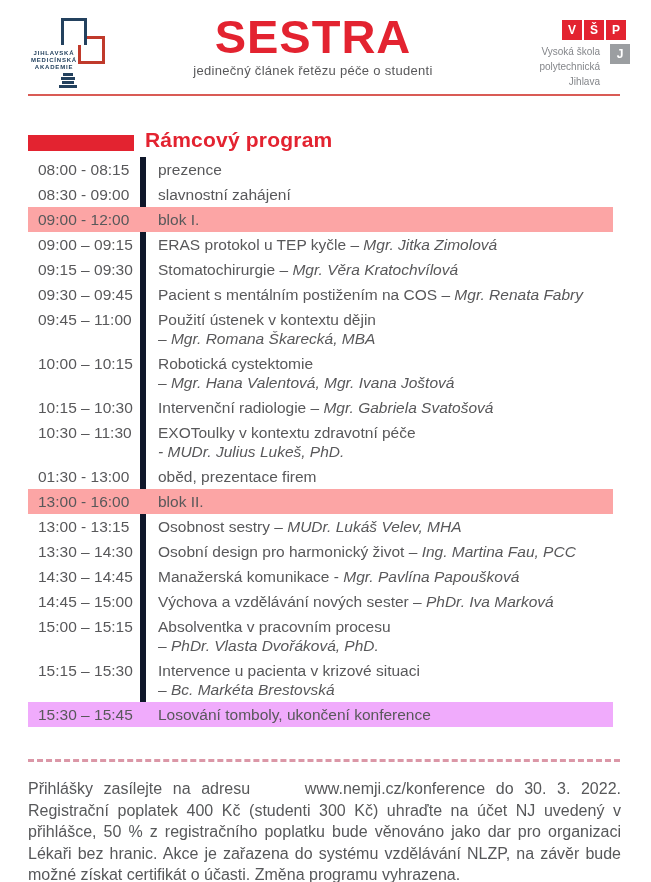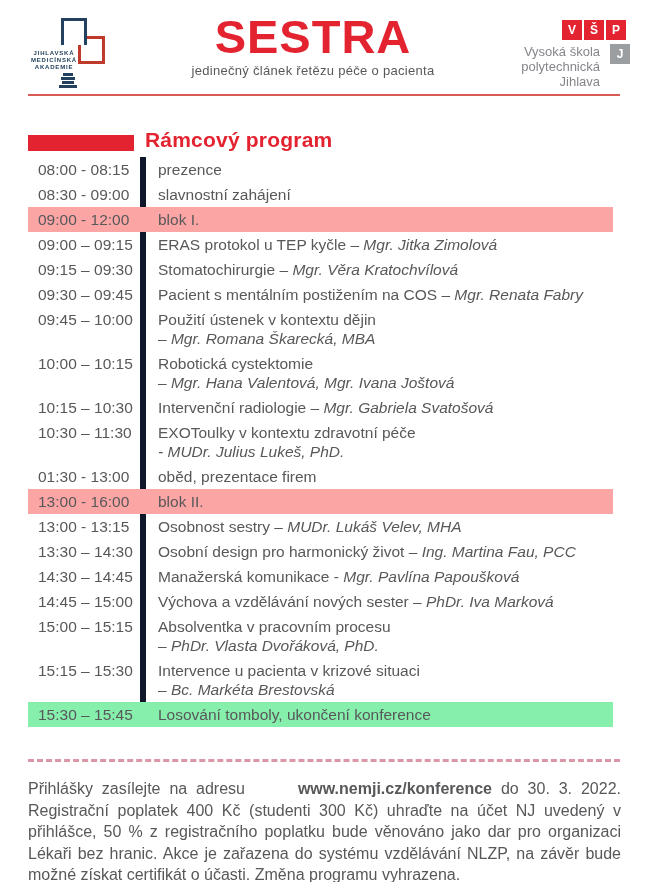--- a/index.html
+++ b/index.html
@@ -22,40 +22,40 @@
   .sestra{position:absolute;left:313px;top:12px;transform:translateX(-50%);text-align:center;width:400px;}
   .sestra-title{font-size:47px;font-weight:bold;color:#e32330;letter-spacing:1px;line-height:50px;}
   .sestra-sub{font-size:13px;color:#58585a;margin-top:1px;letter-spacing:0.3px;}
   .vsp-logo{position:absolute;right:25px;top:20px;width:130px;height:70px;}
   .vsp-tiles{position:absolute;right:0;top:0;display:flex;gap:2px;}
   .tile{width:20px;height:20px;display:flex;align-items:center;justify-content:center;
         font-size:12px;font-weight:bold;color:#fff;}
   .tile.red{background:#e32330;}
   .tile-j{position:absolute;right:-4px;top:24px;width:20px;height:20px;background:#9b9ea1;
         display:flex;align-items:center;justify-content:center;font-size:12px;font-weight:bold;color:#fff;}
-  .vsp-name{position:absolute;right:26px;top:24px;text-align:right;font-size:13px;color:#84868a;line-height:15px;white-space:nowrap;}
+  .vsp-name{position:absolute;right:26px;top:24px;text-align:right;font-size:10px;color:#84868a;line-height:15px;white-space:nowrap;}
   .header-rule{position:absolute;left:28px;top:94px;width:592px;height:2px;background:#d95b55;}
   
   .prog-head{position:absolute;left:28px;top:128px;width:592px;height:24px;}
   .head-bar{position:absolute;left:0;top:7px;width:106px;height:16px;background:#e32330;}
   .head-title{position:absolute;left:117px;top:0;font-size:21px;font-weight:bold;color:#e32330;letter-spacing:0.2px;}
   
   .schedule{position:absolute;left:28px;top:157px;width:585px;}
   .row{display:flex;align-items:flex-start;}
   .time{width:112px;flex:0 0 112px;padding:3px 0 3px 10px;font-size:15.5px;line-height:19px;box-sizing:border-box;white-space:nowrap;}
   .desc{flex:1;padding:3px 0 3px 12px;font-size:15.5px;line-height:19px;border-left:6px solid #0f172a;}
   .row.hl-peach{background:#fca5a5;}
-  .row.hl-green{background:#86efac;}
+  .row.hl-green{background:#f0abfc;}
   .row.hl-peach .desc,.row.hl-green .desc{border-left-color:transparent;}
   .desc i{font-style:italic;}
   
   .divider{position:absolute;left:28px;top:759px;width:592px;height:0;border-top:3px dashed #db97a7;}
   .footer-par{position:absolute;left:28px;top:778px;width:593px;font-size:16px;line-height:21.5px;
       color:#57585a;text-align:justify;margin:0;}
-  .footer-par b{font-weight:bold;margin-left:44px;}
+  .footer-par b{font-weight:normal;margin-left:44px;}
 </style>
 </head>
 <body>
 
 <div class="header">
   <div class="jma-logo">
     <div class="sq-red"></div>
     <div class="sq-blue"></div>
     <div class="jma-text">
       <div>JIHLAVSKÁ</div>
@@ -65,21 +65,21 @@
     <div class="books-icon">
       <div class="b1"></div>
         <div class="b2"></div>
         <div class="b3"></div>
         <div class="b4"></div>
     </div>
   </div>
 
   <div class="sestra">
     <div class="sestra-title">SESTRA</div>
-    <div class="sestra-sub">jedinečný článek řetězu péče o pacienta</div>
+    <div class="sestra-sub">jedinečný článek řetězu péče o studenti</div>
   </div>
 
   <div class="vsp-logo">
     <div class="vsp-tiles">
       <div class="tile red">V</div>
       <div class="tile red">Š</div>
       <div class="tile red">P</div>
     </div>
     <div class="tile-j">J</div>
     <div class="vsp-name">
@@ -134,21 +134,21 @@
   </div>
 
   <div class="row">
     <div class="time">09:30 – 09:45</div>
     <div class="desc">
         <div><span>Pacient s mentálním postižením na COS – </span><i>Mgr. Renata Fabry</i></div>
       </div>
   </div>
 
   <div class="row">
-    <div class="time">09:45 – 10:00</div>
+    <div class="time">09:45 – 11:00</div>
     <div class="desc">
         <div><span>Použití ústenek v kontextu dějin</span></div>
         <div><i>– Mgr. Romana Škarecká, MBA</i></div>
       </div>
   </div>
 
   <div class="row">
     <div class="time">10:00 – 10:15</div>
     <div class="desc">
         <div><span>Robotická cystektomie</span></div>

